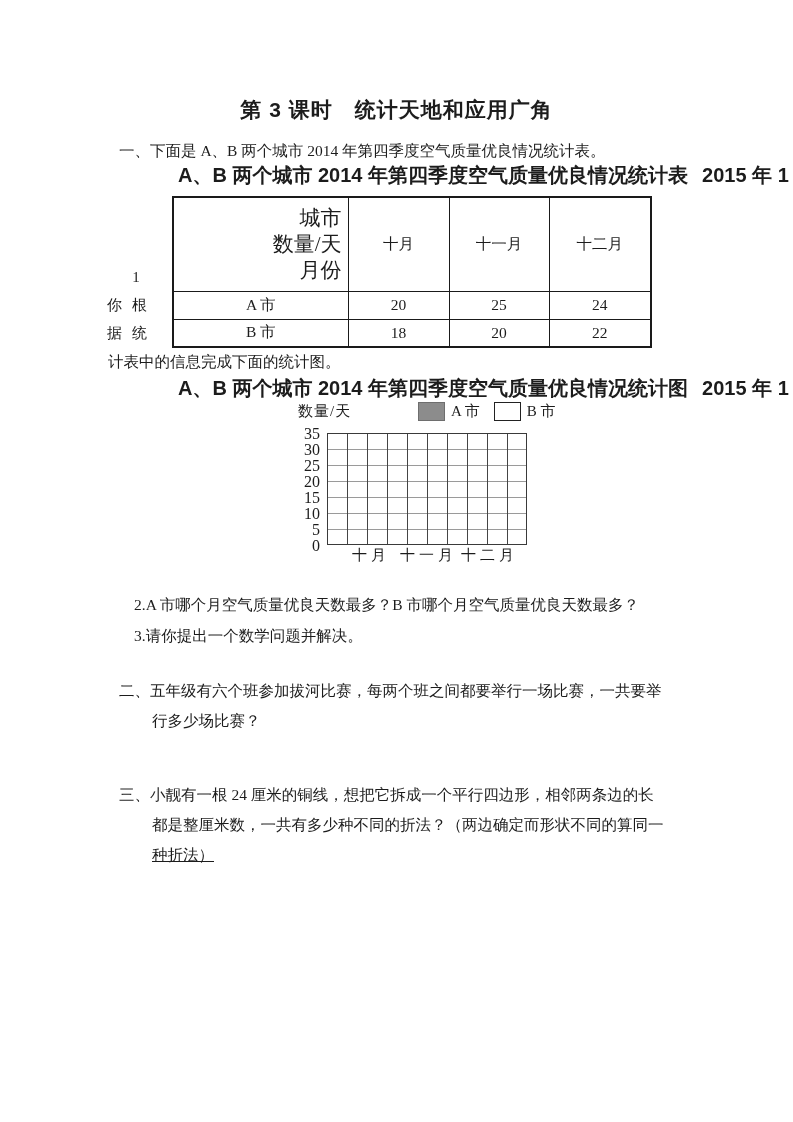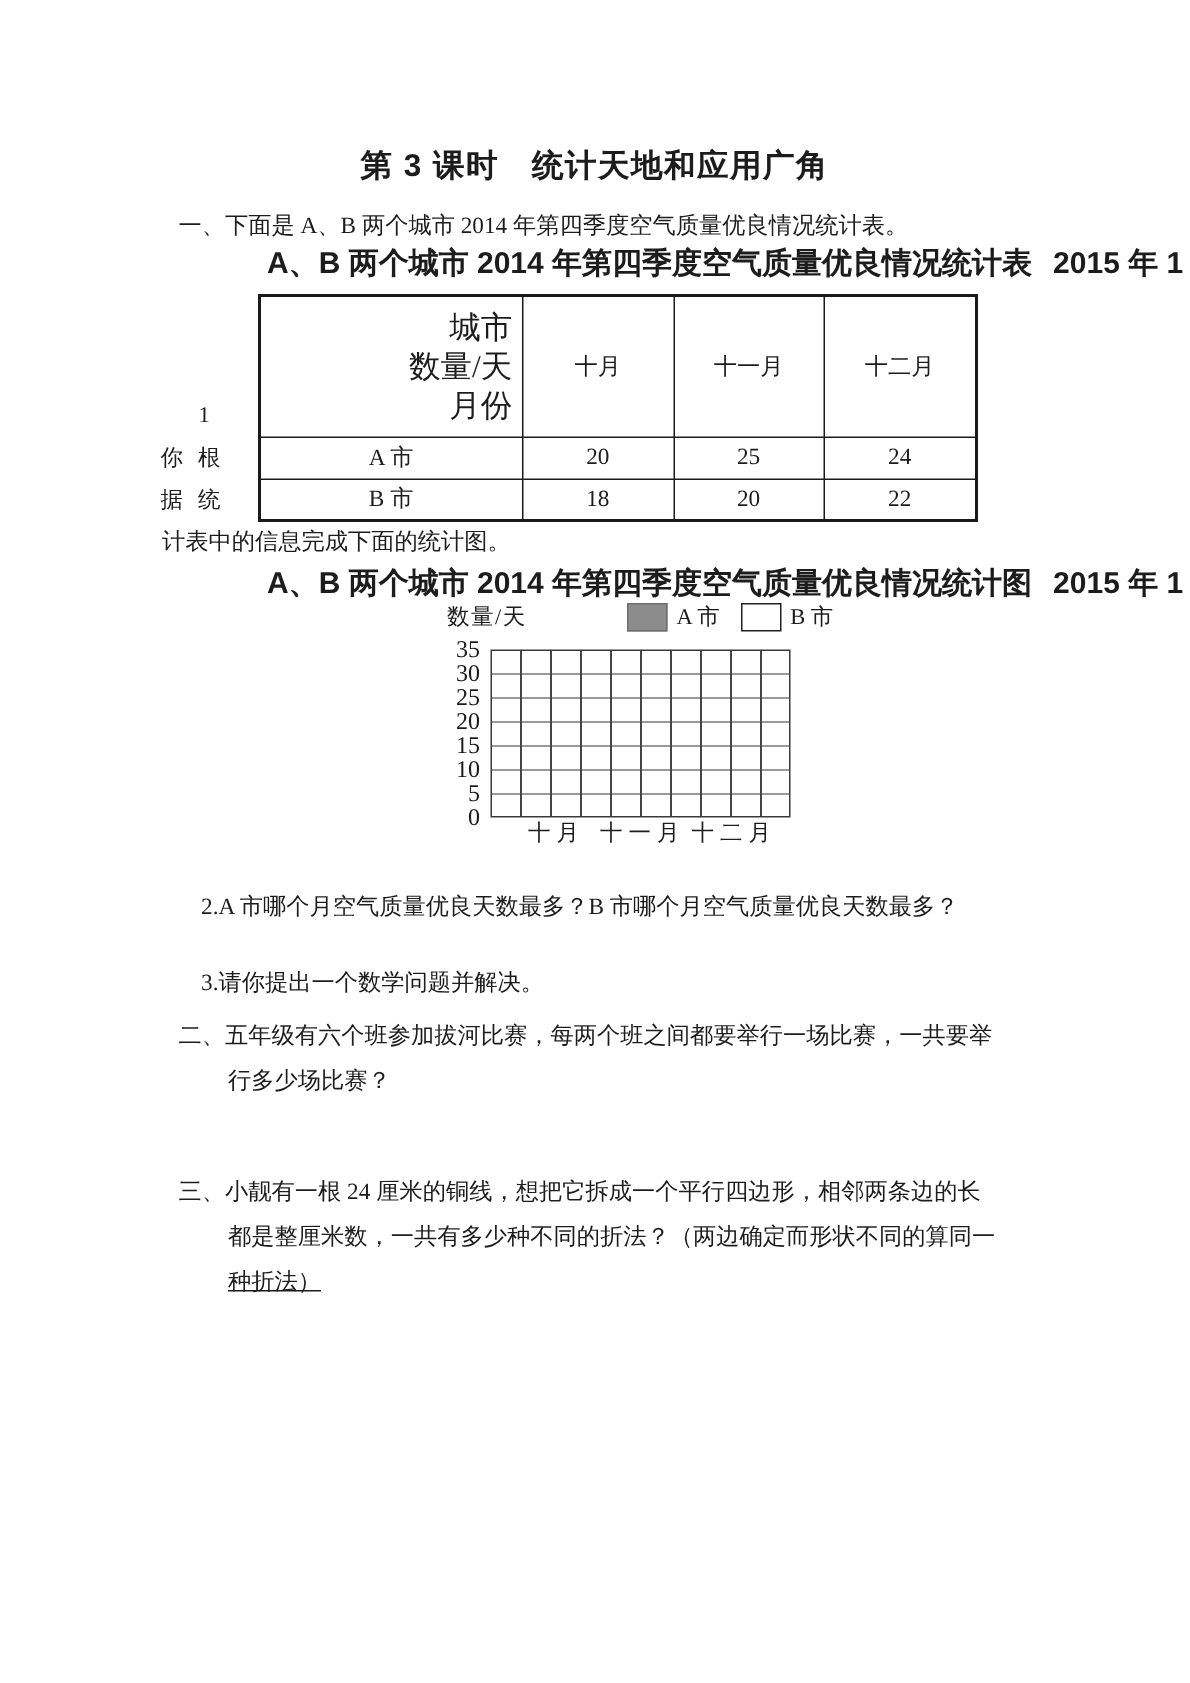--- a/index.html
+++ b/index.html
@@ -129,21 +129,21 @@
   <span class="abs ytick" style="top:489px;">15</span>
   <span class="abs ytick" style="top:505px;">10</span>
   <span class="abs ytick" style="top:521px;">5</span>
   <span class="abs ytick" style="top:537px;">0</span>
 
   <span class="abs xlabel" style="left:352px;">十月</span>
   <span class="abs xlabel" style="left:400px;">十一月</span>
   <span class="abs xlabel" style="left:461px;">十二月</span>
 
   <p class="abs body-text" style="left:134px; top:567px;margin-top:24px;">2.A 市哪个月空气质量优良天数最多？B 市哪个月空气质量优良天数最多？</p>
-  <p class="abs body-text" style="left:134px; top:622px;margin-top:20px;">3.请你提出一个数学问题并解决。</p>
+  <p class="abs body-text" style="left:134px; top:622px;">3.请你提出一个数学问题并解决。</p>
 
   <p class="abs body-text" style="left:119px; top:676px; line-height:30px;">二、五年级有六个班参加拔河比赛，每两个班之间都要举行一场比赛，一共要举</p>
   <p class="abs body-text" style="left:152px; top:706px; line-height:30px;">行多少场比赛？</p>
 
   <p class="abs body-text" style="left:119px; top:780px; line-height:30px;">三、小靓有一根 24 厘米的铜线，想把它拆成一个平行四边形，相邻两条边的长</p>
   <p class="abs body-text" style="left:152px; top:810px; line-height:30px;">都是整厘米数，一共有多少种不同的折法？（两边确定而形状不同的算同一</p>
   <p class="abs body-text" style="left:152px; top:840px; line-height:30px;text-decoration:underline;">种折法）</p>
 
 </div>
 

